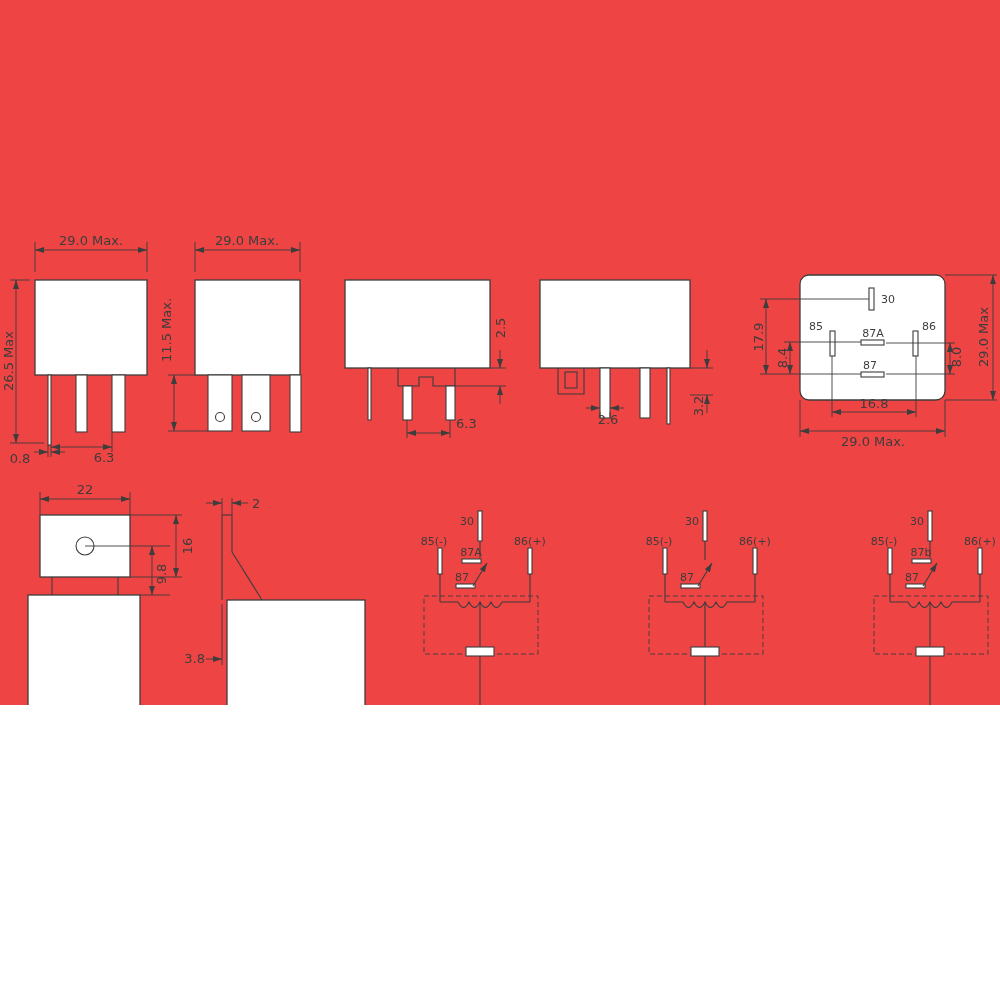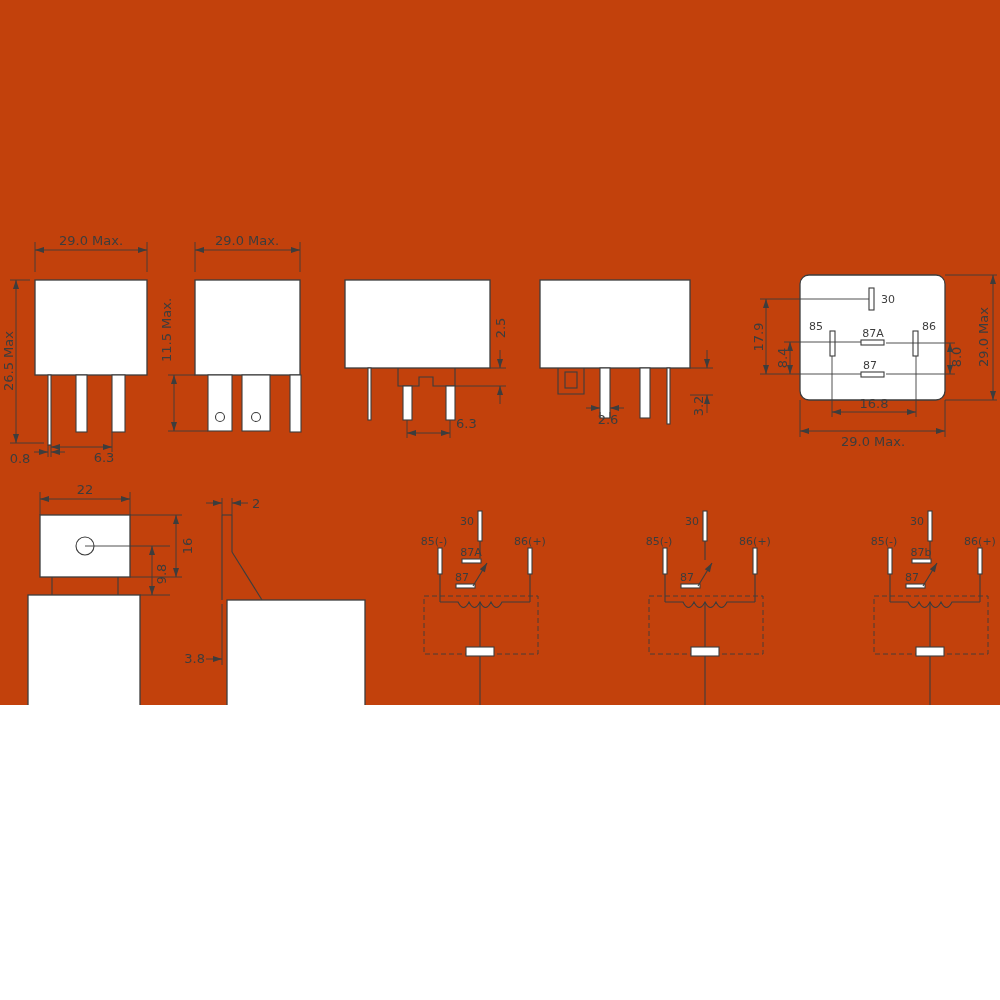--- a/index.html
+++ b/index.html
@@ -1,16 +1,16 @@
 <!DOCTYPE html>
 <html><head>
 <meta charset="utf-8">
 <style>
   html,body{margin:0;padding:0;background:#ffffff;}
-  .page{width:1000px;height:705px;background:#c2410c;position:relative;overflow:hidden;text-decoration:underline;}
+  .page{width:1000px;height:705px;background:#ef4444;position:relative;overflow:hidden;text-decoration:underline;}
   svg{display:block;}
   .ln{stroke:#3d3d3d;stroke-width:1.1;fill:none;}
   .body{fill:#ffffff;stroke:#3d3d3d;stroke-width:1.3;}
   .pin{fill:#ffffff;stroke:#3d3d3d;stroke-width:1.1;}
   .dim{stroke:#3d3d3d;stroke-width:0.9;fill:none;}
   .dash{stroke-dasharray:5 3;}
   .txt{font-family:"DejaVu Sans",sans-serif;font-size:13px;fill:#3d3d3d;}
   .sm{font-size:11px;}
 </style>
 </head>

